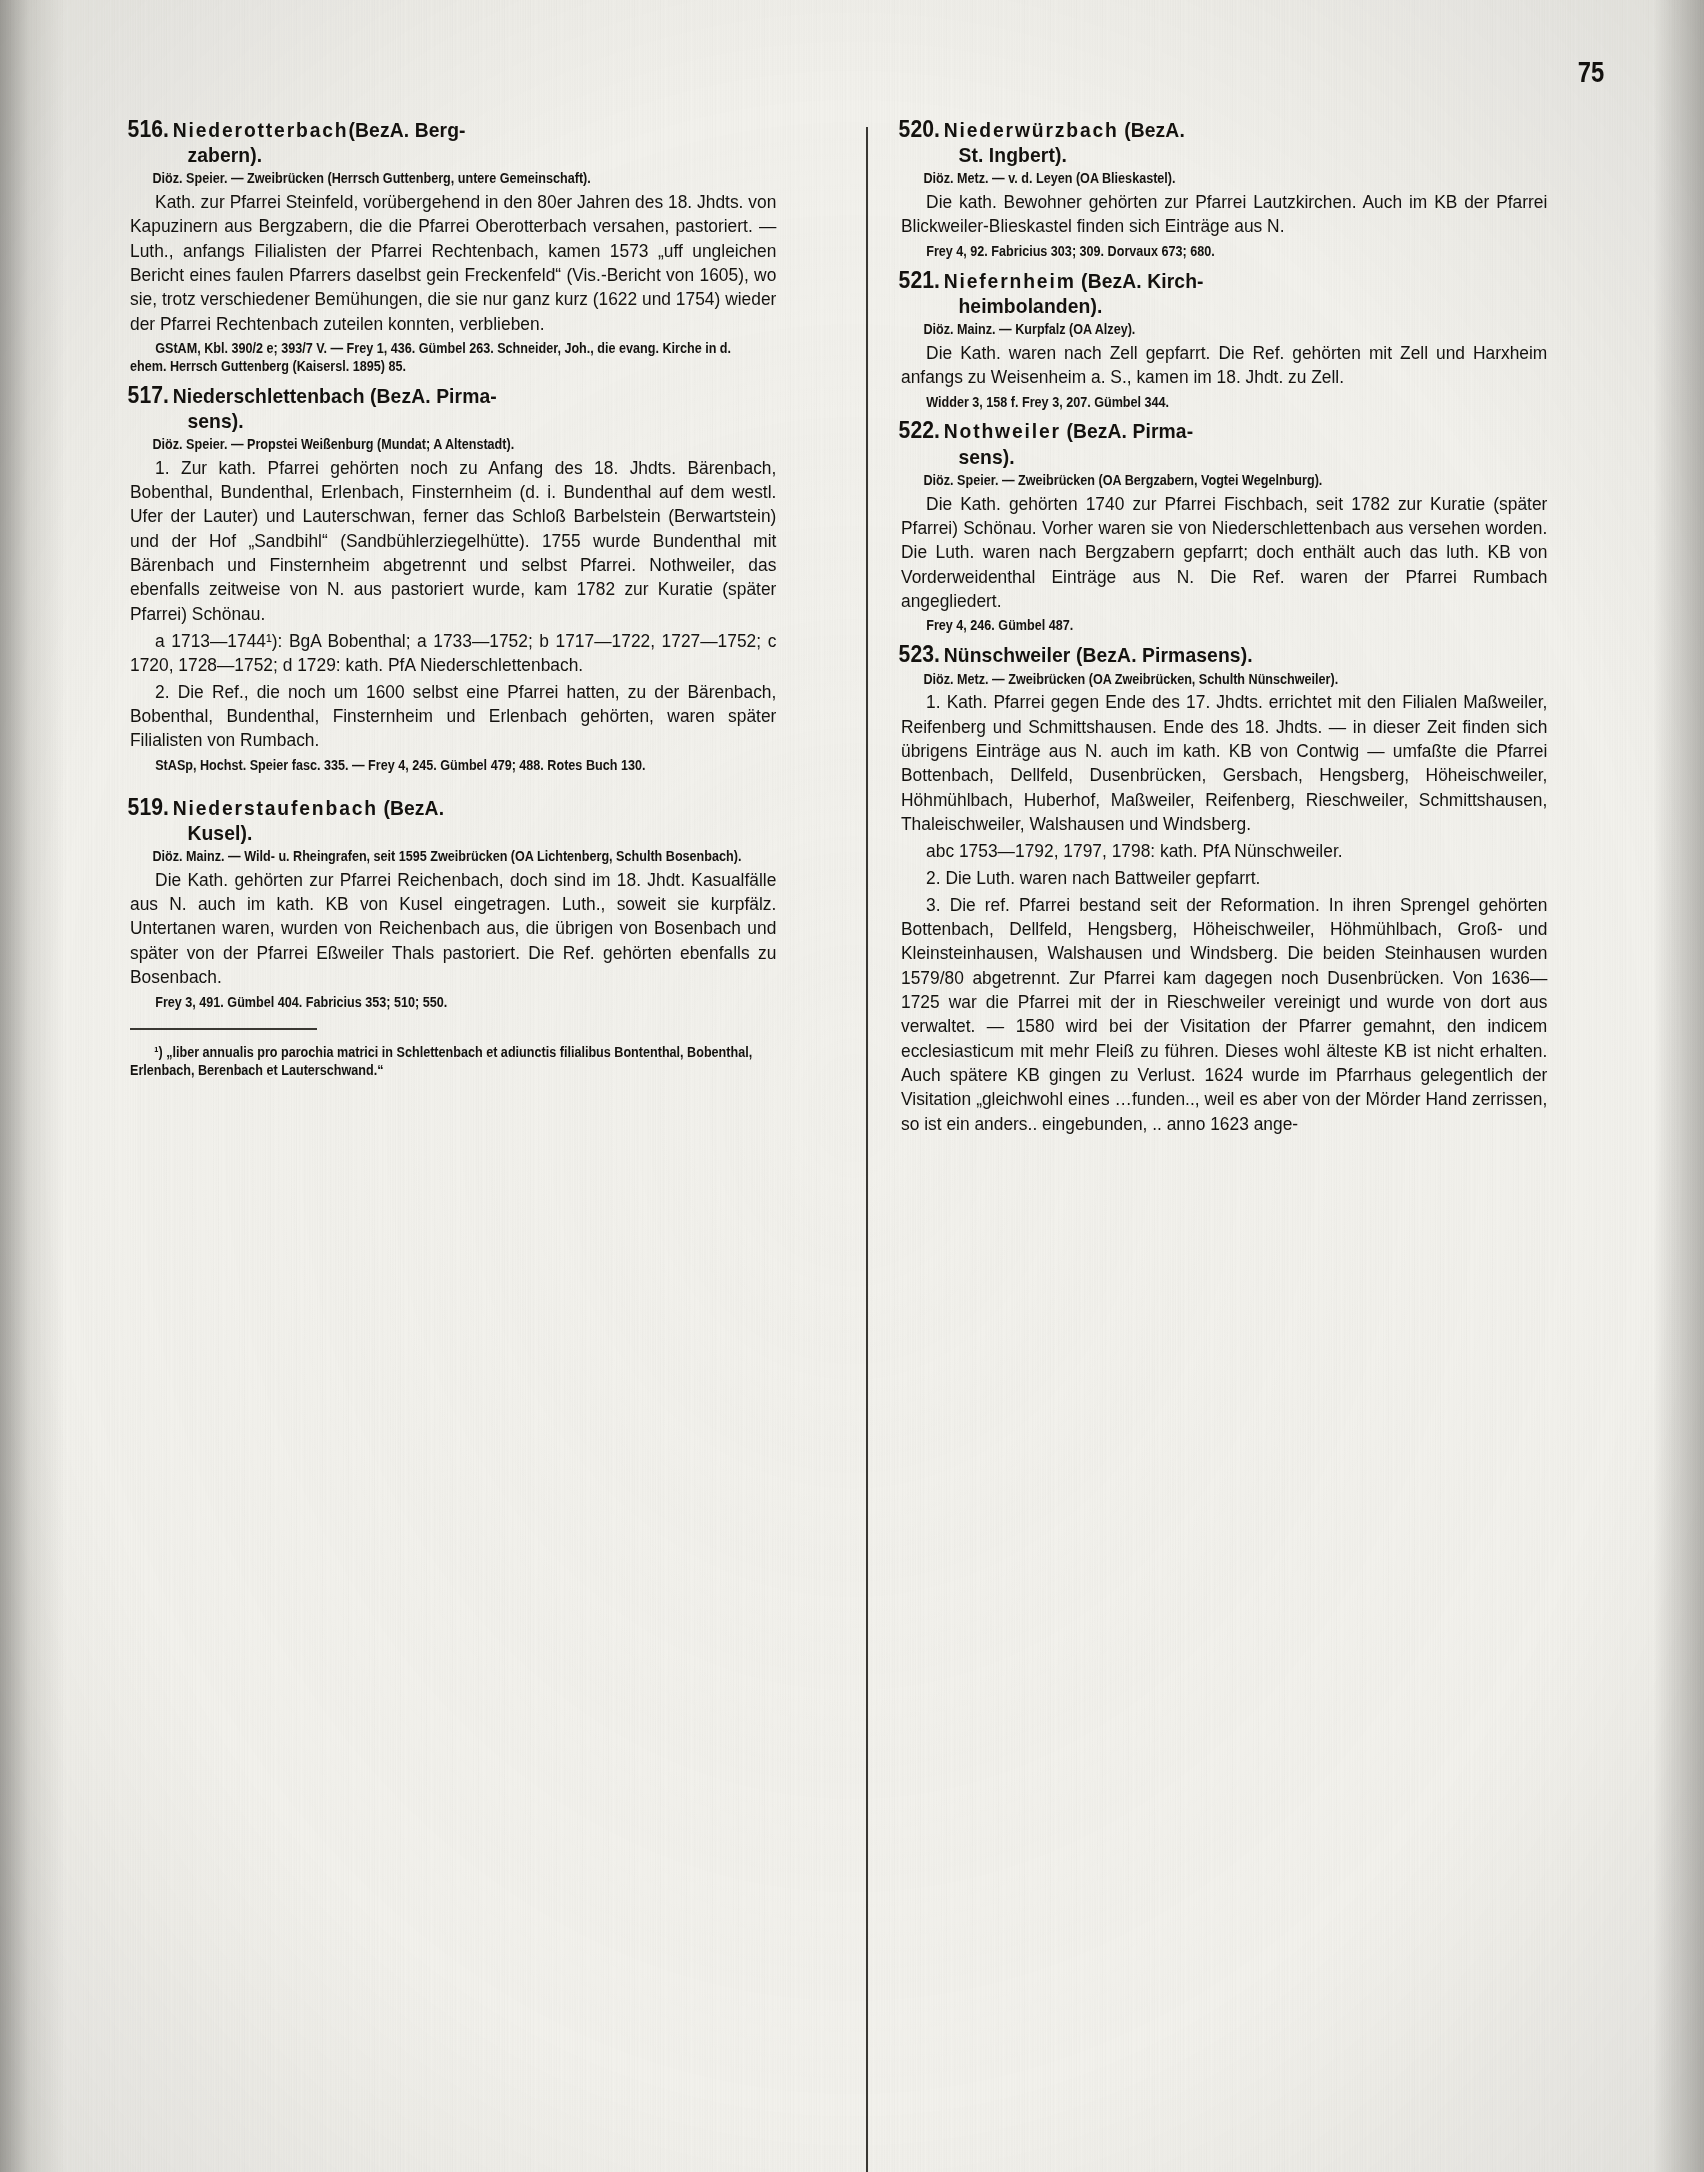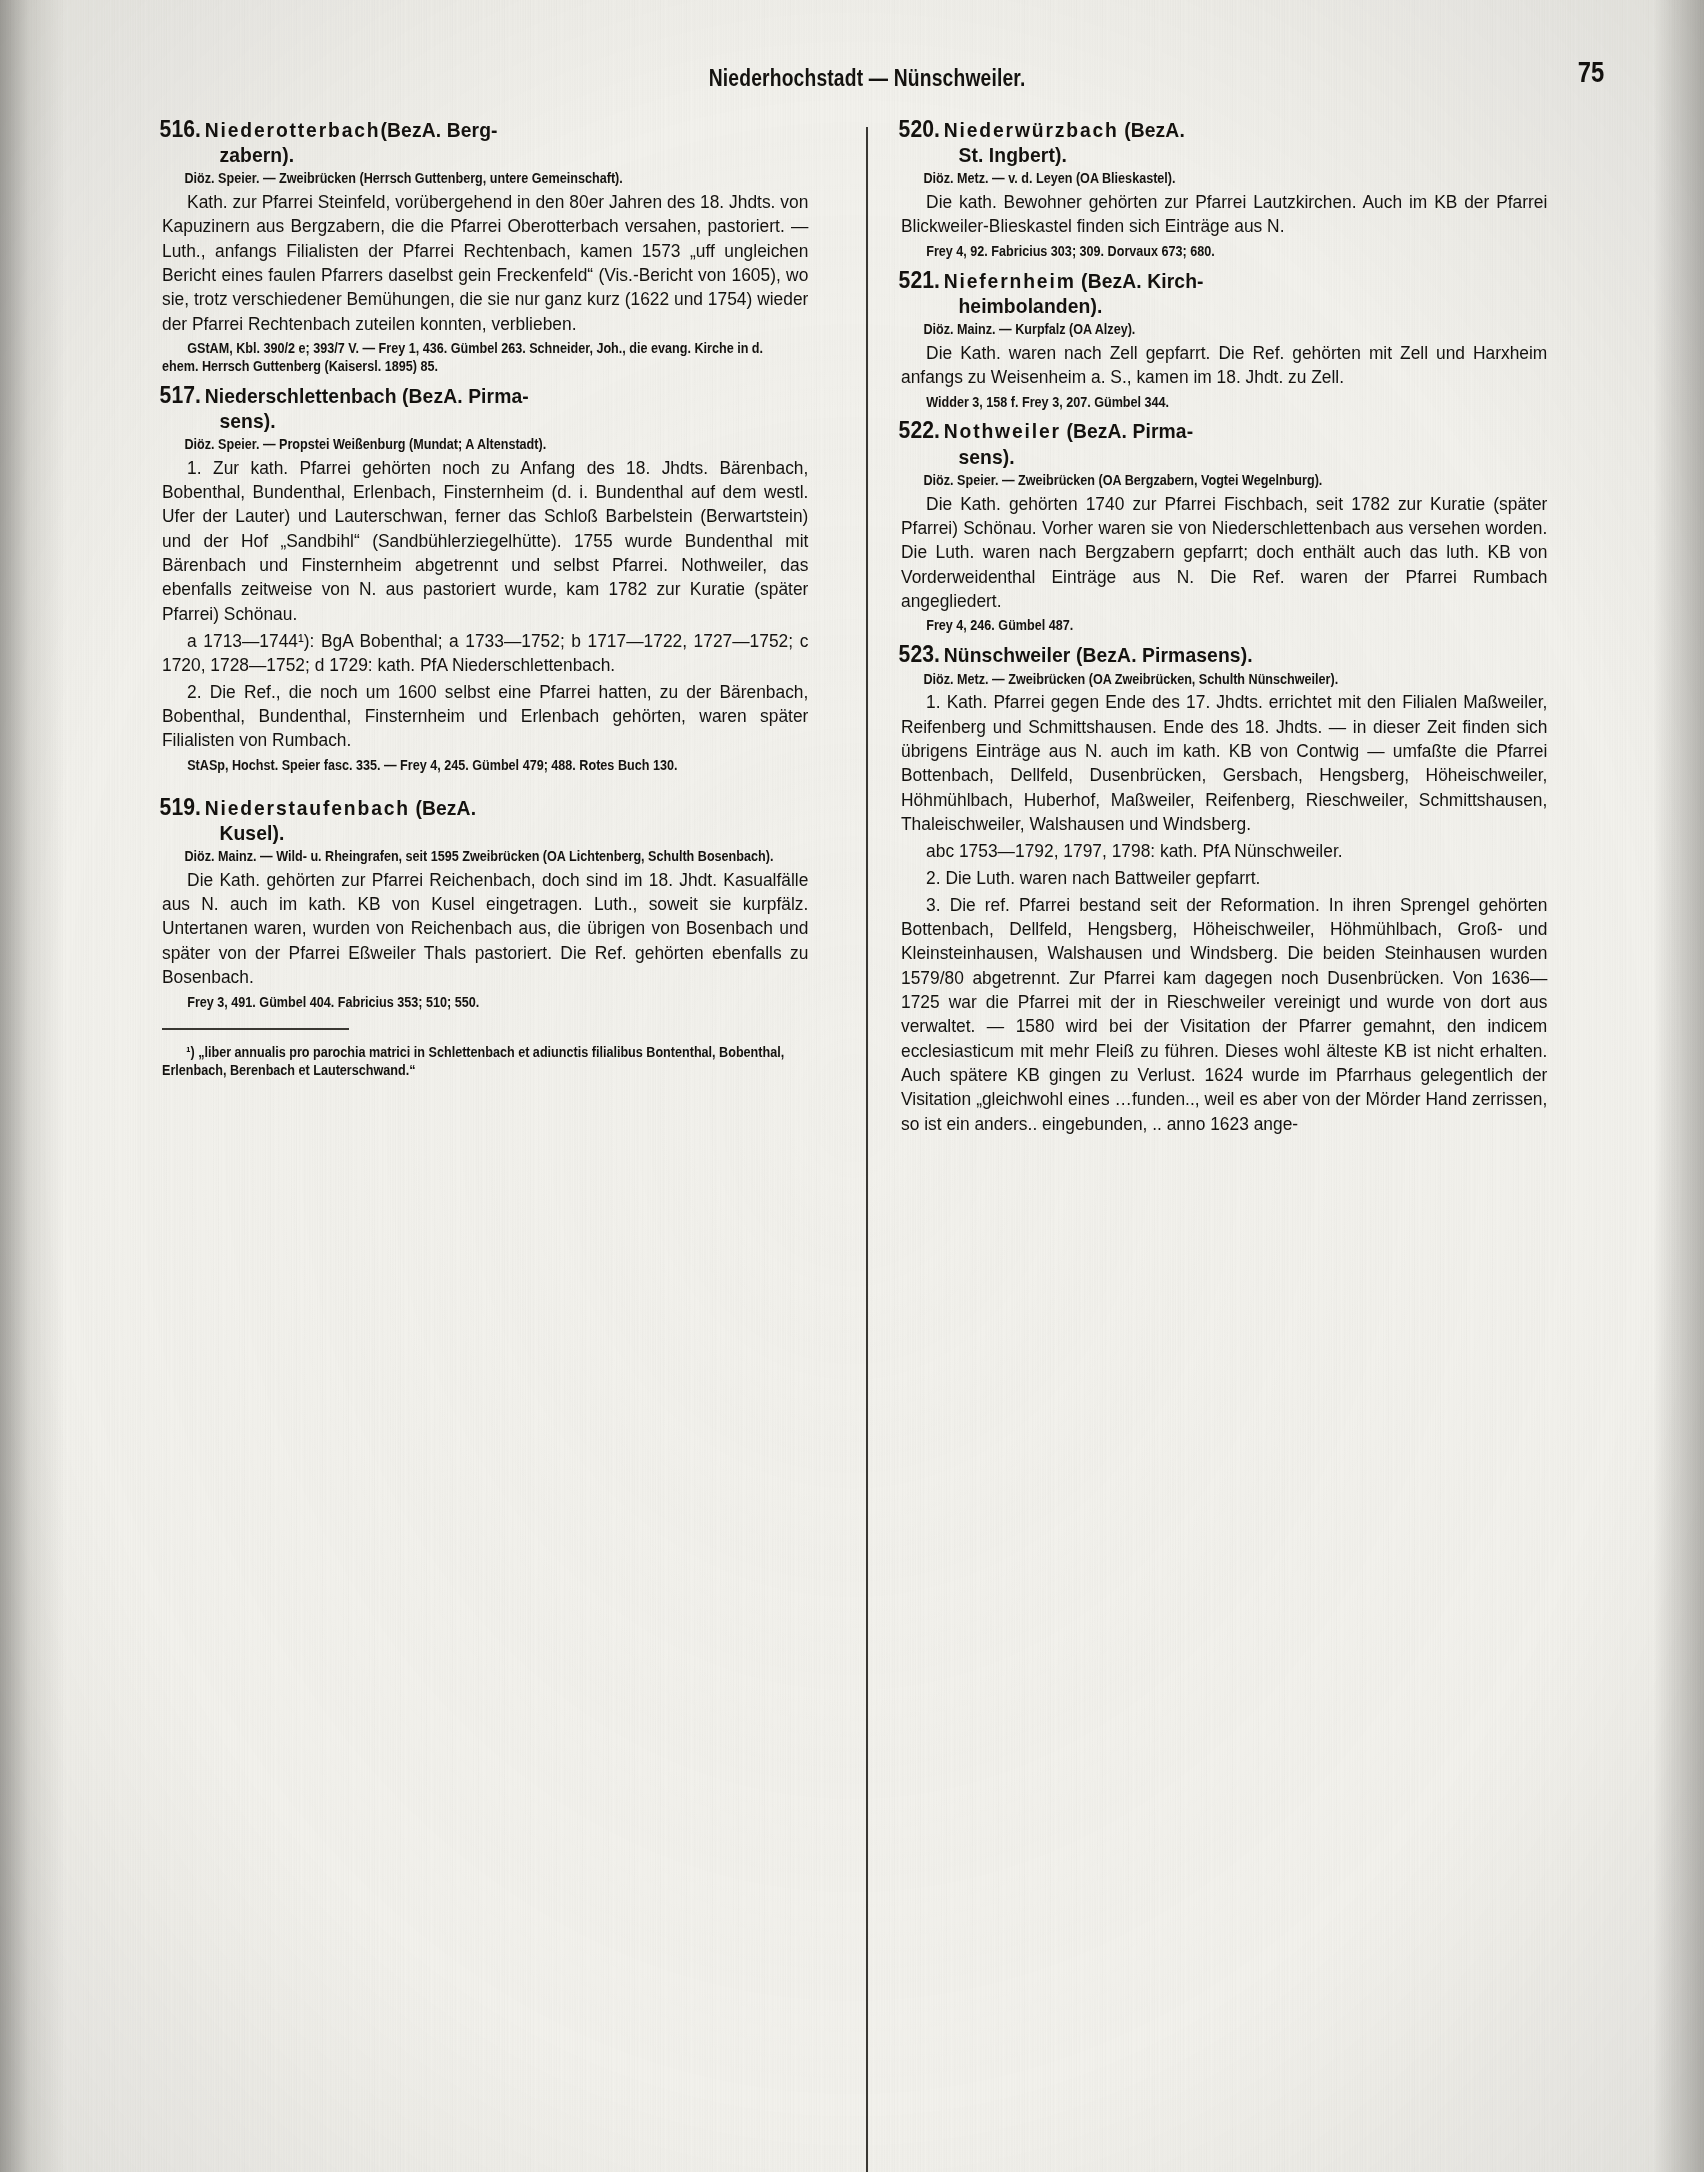--- a/index.html
+++ b/index.html
@@ -81,21 +81,21 @@
     left: 130px;
     top: 116px;
     width: 1469px;
     height: 2224px;
   }
   .col {
     position: absolute;
     top: 0;
     width: 695px;
   }
-  .col-left  { left: 0; margin-left: 32px; }
+  .col-left  { left: 0; }
   .col-right { left: 771px; }
 
   .rule {
     position: absolute;
     left: 736px;
     top: 11.3px;
     width: 2.2px;
     height: 2190px;
     background: #262420;
     opacity: .9;
@@ -180,23 +180,20 @@
     text-indent: 27px;
     transform: scaleX(.90);
     transform-origin: left top;
   }
 </style>
 </head>
 <body>
 
 <div class="page">
 
-  <div class="runhead">
-    <span class="runhead-title">Niederhochstadt — Nünschweiler.</span>
-  </div>
   <div class="folio">75</div>
 
   <div class="columns">
 
     <div class="rule"></div>
 
     <div class="col col-left">
 
       <div>
         <p class="entry-head spaced">

